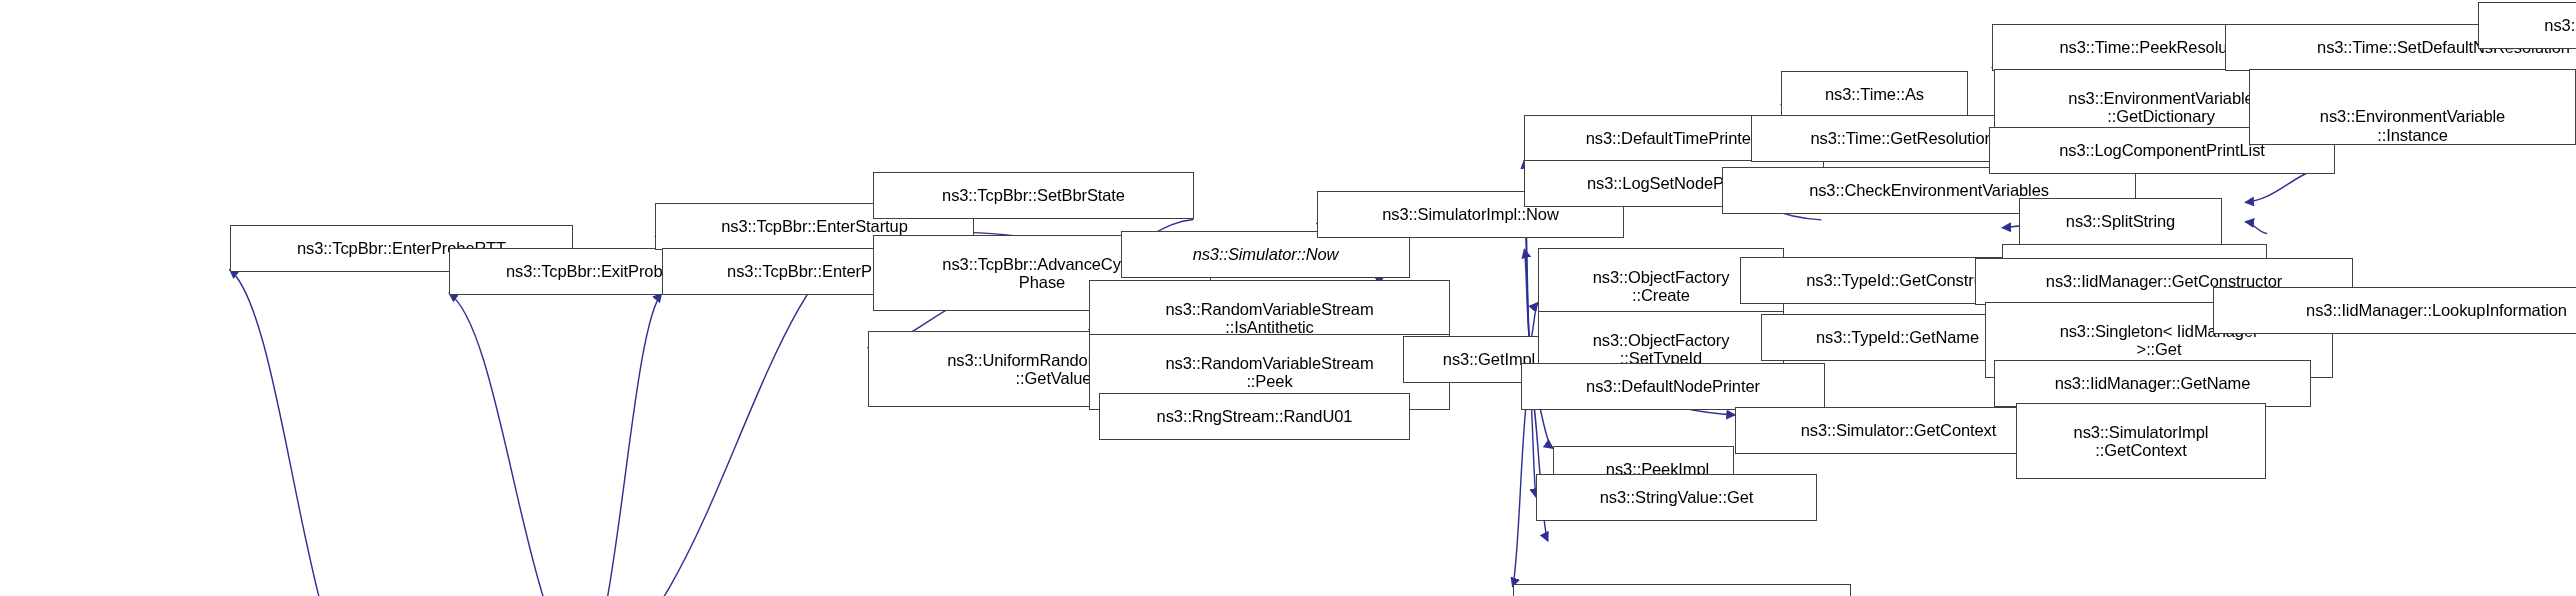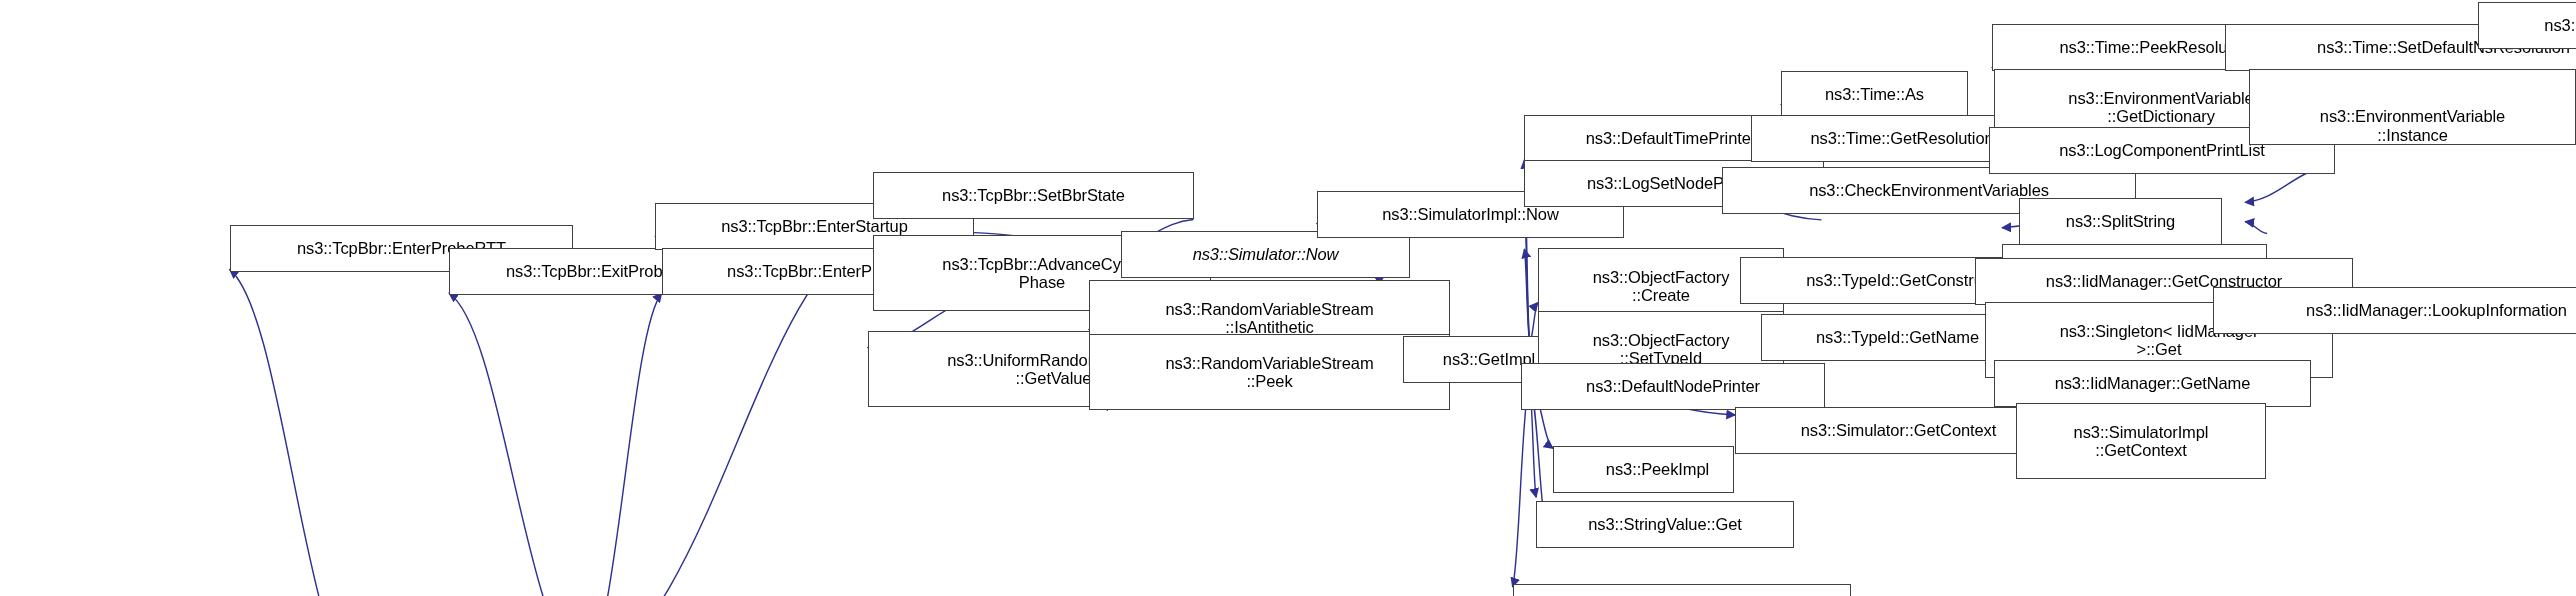--- a/index.html
+++ b/index.html
@@ -125,31 +125,32 @@
     <div class="node" style="left: 873px; top: 172px; width: 321px; height: 47px;"><span>ns3::TcpBbr::SetBbrState</span></div>
     <div class="node" style="left: 873px; top: 235px; width: 338px; height: 76px;"><span>ns3::TcpBbr::AdvanceCycle
 Phase</span></div>
     <div class="node" style="left: 868px; top: 331px; width: 371px; height: 76px;"><span>ns3::UniformRandomVariable
 ::GetValue</span></div>
     <div class="node" style="left: 1121px; top: 231px; width: 289px; height: 47px; font-style: italic;"><span>ns3::Simulator::Now</span></div>
     <div class="node" style="left: 1089px; top: 280px; width: 361px; height: 76px;"><span>ns3::RandomVariableStream
 ::IsAntithetic</span></div>
     <div class="node" style="left: 1089px; top: 334px; width: 361px; height: 76px;"><span>ns3::RandomVariableStream
 ::Peek</span></div>
+    <div class="node" style="left: 1099px; top: 393px; width: 311px; height: 47px;"><span>ns3::RngStream::RandU01</span></div>
     <div class="node" style="left: 1317px; top: 191px; width: 307px; height: 47px;"><span>ns3::SimulatorImpl::Now</span></div>
     <div class="node" style="left: 1357px; top: 336px; width: 172px; height: 47px; margin-left: 46px;"><span>ns3::GetImpl</span></div>
     <div class="node" style="left: 1524px; top: 115px; width: 294px; height: 47px;"><span>ns3::DefaultTimePrinter</span></div>
     <div class="node" style="left: 1524px; top: 160px; width: 300px; height: 47px;"><span>ns3::LogSetNodePrinter</span></div>
     <div class="node" style="left: 1538px; top: 248px; width: 246px; height: 76px;"><span>ns3::ObjectFactory
 ::Create</span></div>
     <div class="node" style="left: 1538px; top: 311px; width: 246px; height: 76px;"><span>ns3::ObjectFactory
 ::SetTypeId</span></div>
     <div class="node" style="left: 1521px; top: 363px; width: 304px; height: 47px;"><span>ns3::DefaultNodePrinter</span></div>
     <div class="node" style="left: 1553px; top: 446px; width: 181px; height: 47px; padding-left: 28px;"><span>ns3::PeekImpl</span></div>
-    <div class="node" style="left: 1536px; top: 501px; width: 258px; height: 47px;"><span>ns3::StringValue::Get</span></div>
+    <div class="node" style="left: 1536px; top: 474px; width: 281px; height: 47px;"><span>ns3::StringValue::Get</span></div>
     <div class="node" style="left: 1513px; top: 584px; width: 338px; height: 47px;"></div>
     <div class="node" style="left: 1781px; top: 71px; width: 187px; height: 47px;"><span>ns3::Time::As</span></div>
     <div class="node" style="left: 1751px; top: 115px; width: 302px; height: 47px;"><span>ns3::Time::GetResolution</span></div>
     <div class="node" style="left: 1722px; top: 167px; width: 414px; height: 47px;"><span>ns3::CheckEnvironmentVariables</span></div>
     <div class="node" style="left: 1740px; top: 257px; width: 336px; height: 47px;"><span>ns3::TypeId::GetConstructor</span></div>
     <div class="node" style="left: 1761px; top: 314px; width: 273px; height: 47px;"><span>ns3::TypeId::GetName</span></div>
     <div class="node" style="left: 1735px; top: 407px; width: 327px; height: 47px;"><span>ns3::Simulator::GetContext</span></div>
     <div class="node" style="left: 1992px; top: 23.6px; width: 329px; height: 47px;"><span>ns3::Time::PeekResolution</span></div>
     <div class="node" style="left: 1994px; top: 69px; width: 334px; height: 76px;"><span>ns3::EnvironmentVariable
 ::GetDictionary</span></div>

